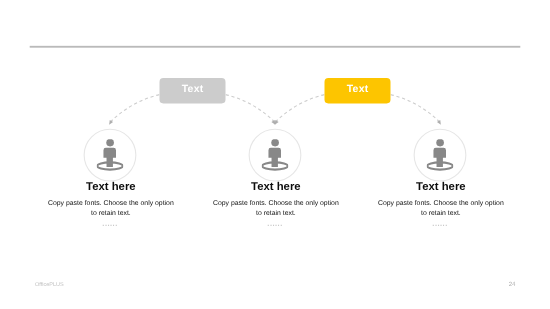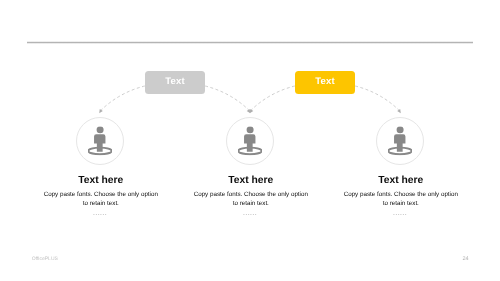--- a/index.html
+++ b/index.html
@@ -60,21 +60,21 @@
     position: relative;
     width: 48px;
     height: 48px;
     margin: 0 auto 0 35.2px;
     border: 1px solid #e6e6e6;
     border-radius: 50%;
     box-sizing: border-box;
   }
   .node .circle svg { position: absolute; left: 50%; top: 50%; transform: translate(-50%,-50%); }
   .node .title {
-    margin-top: 10px;
+    margin-top: 0;
     font-size: 10.3px;
     font-weight: bold;
     color: #0d0d0d;
   }
   .node .body {
     margin-top: 5px;
     font-size: 6.25px;
     line-height: 8.6px;
     color: #0f0f0f;
     width: 116px;

